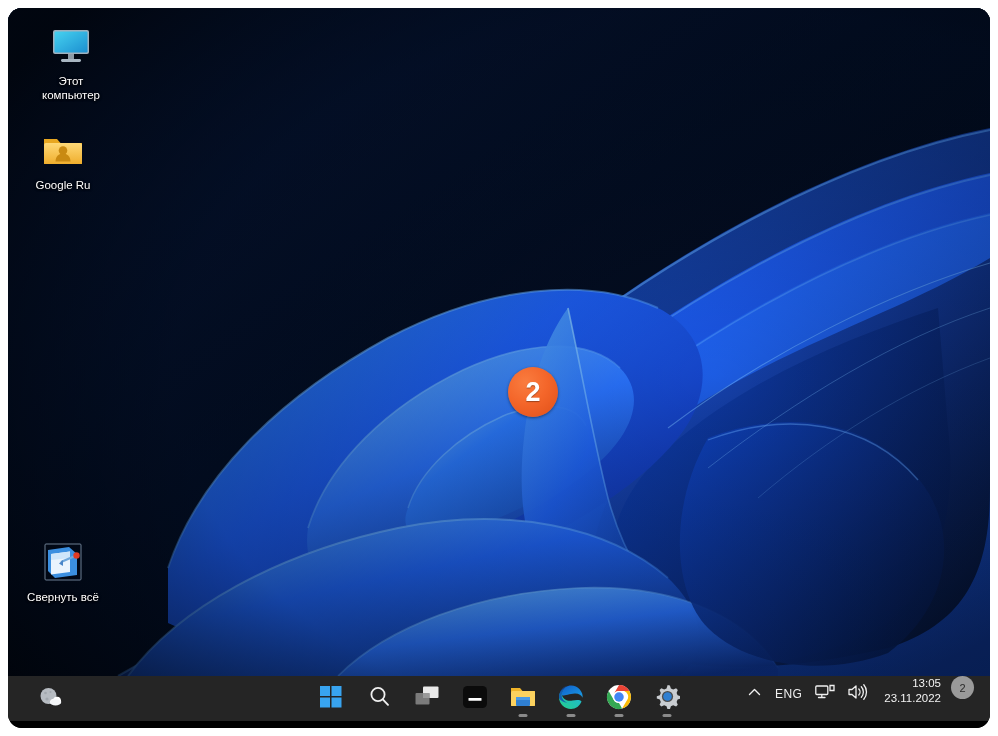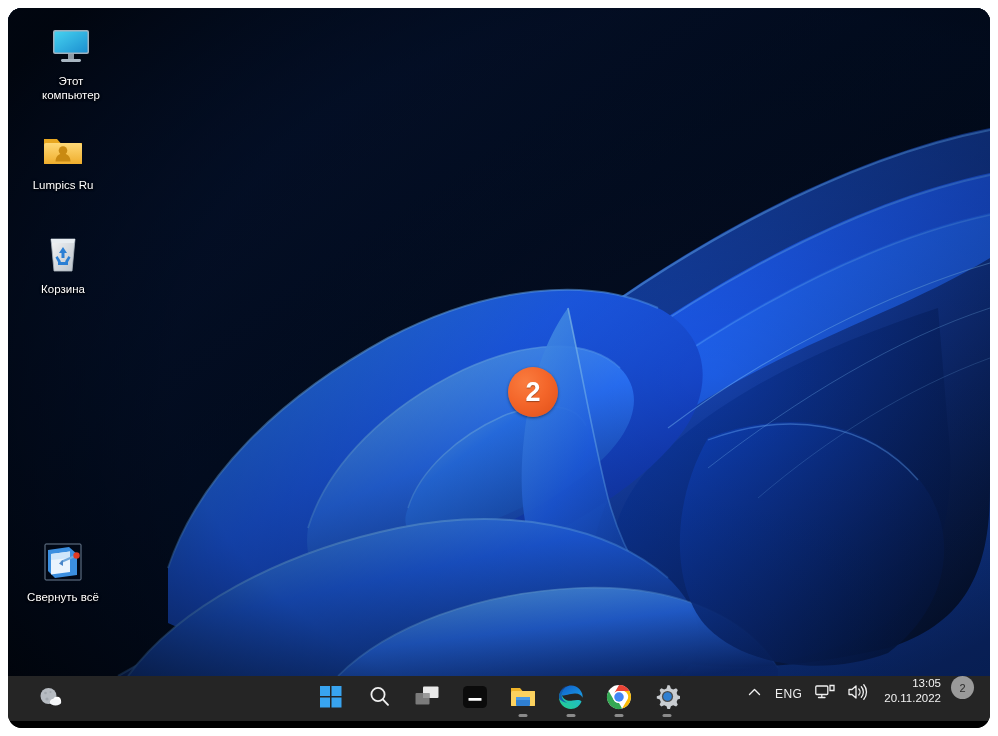--- a/index.html
+++ b/index.html
@@ -322,44 +322,23 @@
                 <stop offset="0%" stop-color="#ffd977"></stop>
                 <stop offset="100%" stop-color="#efae2d"></stop>
               </linearGradient>
             </defs>
             <path d="M5,13 L18,13 L21.5,17 L43,17 L43,38 L5,38 Z" fill="#e8a721"></path>
             <rect x="5" y="17" width="38" height="21" rx="2" fill="url(#fld)"></rect>
             <circle cx="24" cy="24.5" r="4.3" fill="#c98a12"></circle>
             <path d="M16.5,35.5 C16.5,30.6 20,27.6 24,27.6 C28,27.6 31.5,30.6 31.5,35.5 Z" fill="#c98a12"></path>
           </svg>
         </div>
-        <div class="lbl">Lumpics Ru</div>
-      </div>
-
-      <div class="dicon" style="left:7px; top:222px;">
-        <div class="glyph">
-          <svg width="48" height="48" viewBox="0 0 48 48">
-            <defs>
-              <linearGradient id="bin" x1="0" y1="0" x2="1" y2="1">
-                <stop offset="0%" stop-color="#ffffff" stop-opacity="0.96"></stop>
-                <stop offset="100%" stop-color="#c4ccd4" stop-opacity="0.95"></stop>
-              </linearGradient>
-            </defs>
-            <path d="M12,9 L36,9 L33,41 L15,41 Z" fill="url(#bin)" stroke="#aab4bd" stroke-width="0.8"></path>
-            <path d="M12,9 L36,9 L35,13 L13,13 Z" fill="#e8edf1"></path>
-            <g fill="#2b7fd4">
-              <path d="M24,17 L28,23 L25.5,23 L25.5,28 L22.5,28 L22.5,23 L20,23 Z"></path>
-              <path d="M18.5,26 L22,31.5 L19.5,33 L16.5,27.5 Z"></path>
-              <path d="M29.5,26 L26,31.5 L28.5,33 L31.5,27.5 Z"></path>
-              <path d="M19,32 L29,32 L29,35 L19,35 Z"></path>
-            </g>
-          </svg>
-        </div>
-        <div class="lbl">Корзина</div>
-      </div>
+        <div class="lbl">Google Ru</div>
+      </div>
+
 
 
       <div class="dicon" style="left:7px; top:530px;text-align:center;">
         <div class="glyph">
           <svg width="48" height="48" viewBox="0 0 48 48">
             <rect x="6" y="6" width="36" height="36" rx="1" fill="none" stroke="#6d7f93" stroke-width="1"></rect>
             <path d="M9,12 L30,9 L38,16 L38,37 L16,40 L9,33 Z" fill="#3b8fe0"></path>
             <path d="M12,16 L31,13.5 L31,34 L12,36.5 Z" fill="#eaf4fd"></path>
             <path d="M12,16 L31,13.5 L31,20 L12,22 Z" fill="#cfe6fa"></path>
             <path d="M22,24 L36,18" stroke="#6fa8dc" stroke-width="2.4" fill="none"></path>
@@ -521,21 +500,21 @@
               <path d="M2,6.5 L5,6.5 L9,3 L9,15 L5,11.5 L2,11.5 Z" fill="none" stroke="#f0f0f0" stroke-width="1.3" stroke-linejoin="round"></path>
               <path d="M11.8,6 a4.3,4.3 0 0,1 0,6" fill="none" stroke="#f0f0f0" stroke-width="1.3" stroke-linecap="round"></path>
               <path d="M14.3,3.8 a7.6,7.6 0 0,1 0,10.4" fill="none" stroke="#f0f0f0" stroke-width="1.3" stroke-linecap="round"></path>
               <path d="M16.8,1.8 a11,11 0 0,1 0,14.4" fill="none" stroke="#f0f0f0" stroke-width="1.3" stroke-linecap="round"></path>
             </svg>
           </span>
         </div>
 
         <div id="clock">
           <div>13:05</div>
-          <div>20.11.2022</div>
+          <div>23.11.2022</div>
         </div>
 
         <div id="notif-badge">2</div>
 
       </div>
 
     </div>
 
     <div id="taskbar-bottom"></div>
 

